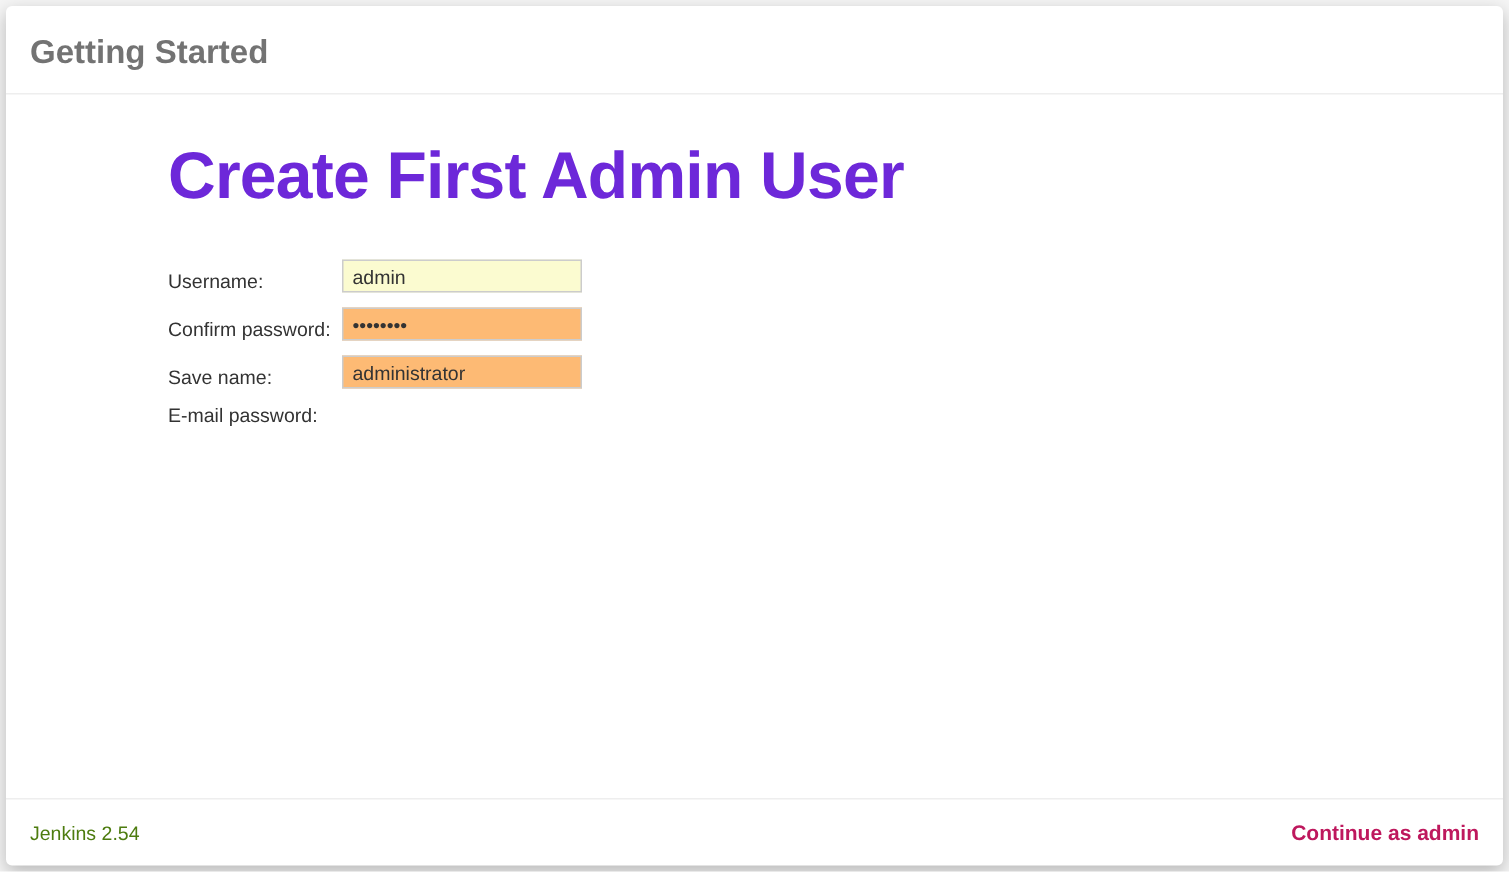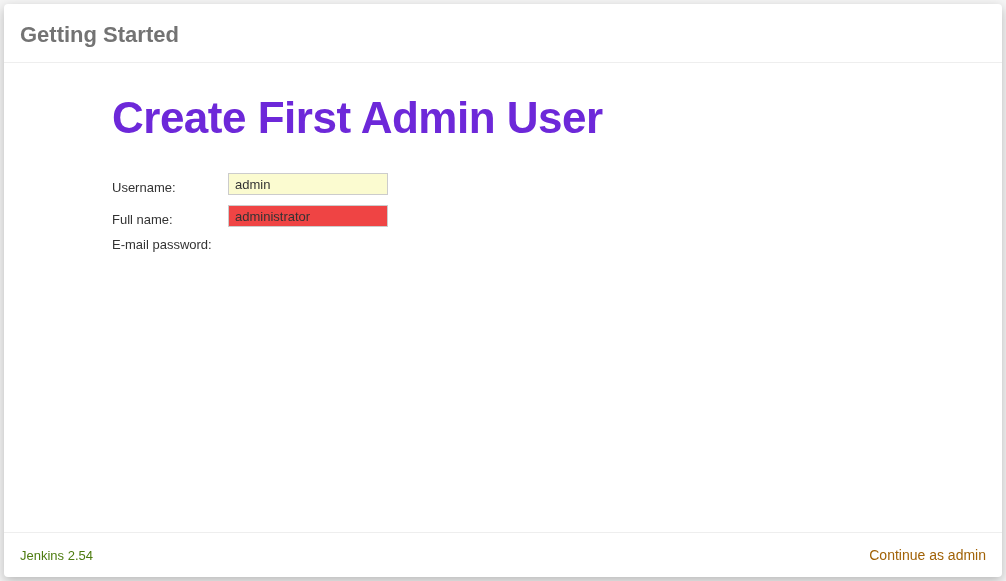--- a/index.html
+++ b/index.html
@@ -61,21 +61,21 @@
     .input-wrap {
       position: relative;
       width: 140px;
     }
     .form-input {
       width: 160px;
       height: 22px;
       padding: 2px 6px;
       font-size: 13px;
       border: 1px solid #ccc;
-      background: #ef4444;
+      background: #fdba74;
       color: #333;
       font-family: inherit;
     }
     .form-input.autofill {
       background: #fbfbd0;
     }
     .clear-btn {
       position: absolute;
       right: 4px;
       top: 50%;
@@ -101,23 +101,23 @@
     .footer-version {
       font-size: 13px;
       color: #4d7c0f;
     }
     .footer-actions {
       display: flex;
       align-items: center;
       gap: 18px;
     }
     .link-btn {
-      color: #a16207;
+      color: #be185d;
       font-size: 14px;
-      font-weight: 400;
+      font-weight: 700;
       cursor: pointer;
       background: none;
       border: none;
     }
     .primary-btn {
       background: #1f77d0;
       color: #fff;
       border: none;
       font-size: 14px;
       font-weight: 600;
@@ -139,23 +139,29 @@
     <h1 class="page-title">Create First Admin User</h1>
 
     <div class="form-row">
       <label class="form-label">Username:</label>
       <div class="input-wrap">
         <input type="text" class="form-input autofill" value="admin" style="">
       </div>
     </div>
 
 
+    <div class="form-row">
+      <label class="form-label">Confirm password:</label>
+      <div class="input-wrap">
+        <input type="password" class="form-input" value="••••••••" style="">
+      </div>
+    </div>
 
     <div class="form-row">
-      <label class="form-label">Full name:</label>
+      <label class="form-label">Save name:</label>
       <div class="input-wrap">
         <input type="text" class="form-input" value="administrator" style="">
       </div>
     </div>
 
     <div class="form-row">
       <label class="form-label">E-mail password:</label>
     </div>
 
   </div>

